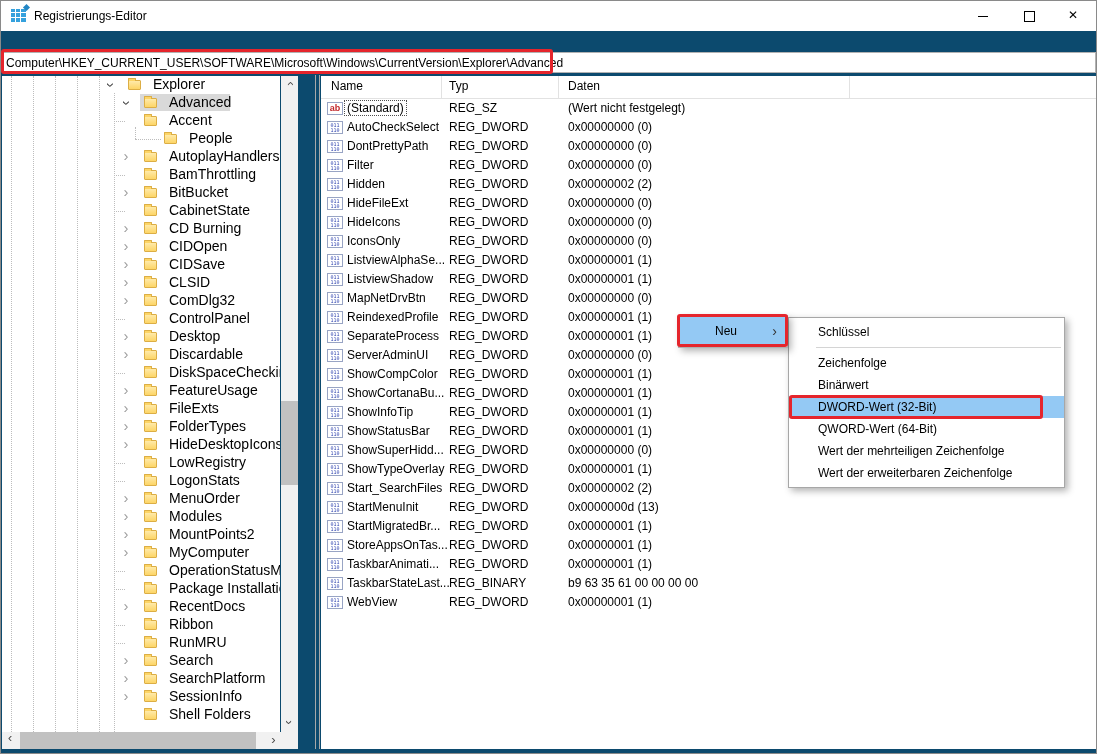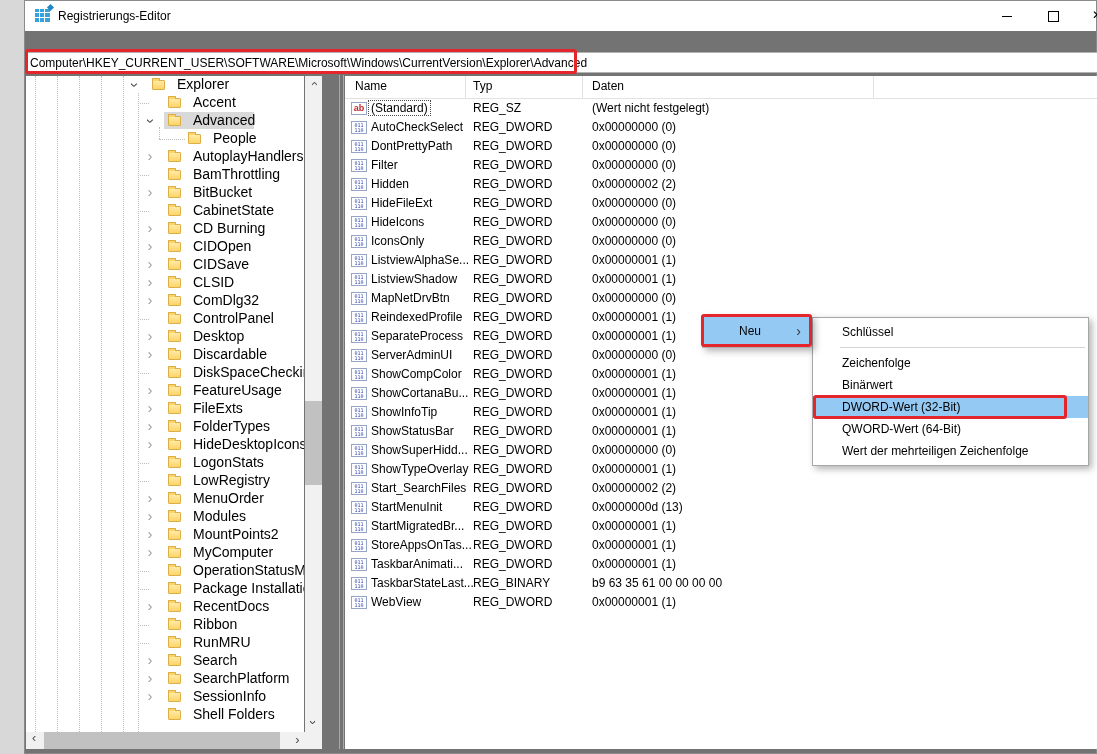--- a/index.html
+++ b/index.html
@@ -1,17 +1,17 @@
 <!DOCTYPE html>
 <html><head>
 <meta charset="utf-8">
 <style>
   html,body{margin:0;padding:0;background:#d8d8d8;}
   body{width:1097px;height:754px;position:relative;font-family:"Liberation Sans","DejaVu Sans",sans-serif;font-size:12px;color:#000;overflow:hidden;}
-  .window{position:absolute;inset:0;background:#737373;border:1px solid #8a8a8a;box-sizing:border-box;margin-left:24px;}
+  .window{position:absolute;inset:0;background:#0c4a6e;border:1px solid #8a8a8a;box-sizing:border-box;}
 
   
   .titlebar{position:absolute;left:0;top:0;right:0;height:30px;background:#fff;}
   .app-icon{position:absolute;left:10px;top:8px;width:15px;height:13px;background-color:#35a1dd;
     background-image:linear-gradient(to right,transparent 4px,#fff 4px,#fff 5px,transparent 5px,transparent 9px,#fff 9px,#fff 10px,transparent 10px),
                      linear-gradient(to bottom,transparent 3px,#fff 3px,#fff 4px,transparent 4px,transparent 8px,#fff 8px,#fff 9px,transparent 9px);}
   .app-icon::after{content:"";position:absolute;right:-3px;top:-4px;width:5px;height:5px;background:#2386c4;transform:rotate(45deg);}
   .title-text{position:absolute;left:33px;top:8px;font-size:12px;}
   .winbtn{position:absolute;top:0;width:46px;height:30px;}
   .winbtn .min{position:absolute;left:18px;top:15px;width:10px;border-top:1px solid #000;}
@@ -119,29 +119,29 @@
         <div class="gline" style="left: 112px; top: 17px; bottom: 0px;"></div>
         <div class="gline" style="left: 133px; top: 51px; height: 12px; bottom: auto;"></div>
       </div>
     <div id="tree-rows">
         <div class="trow">
           <span class="exp open" style="left: 102px;">›</span>
           <span class="folder" style="left: 126px;"></span>
           <span class="tlabel" style="left: 148px;">Explorer</span>
         </div>
         <div class="trow">
-          <div class="stub" style="left: 112px; width: 11px;"></div>
-          <span class="folder" style="left: 142px;"></span>
-          <span class="tlabel" style="left: 164px;">Accent</span>
-        </div>
-        <div class="trow">
           <div class="selbg" style="left: 138px; width: 90px; background: rgb(217, 217, 217);"></div>
           <span class="exp open" style="left: 118px;">›</span>
           <span class="folder" style="left: 142px;"></span>
           <span class="tlabel" style="left: 164px;">Advanced</span>
+        </div>
+        <div class="trow">
+          <div class="stub" style="left: 112px; width: 11px;"></div>
+          <span class="folder" style="left: 142px;"></span>
+          <span class="tlabel" style="left: 164px;">Accent</span>
         </div>
         <div class="trow">
           <div class="stub" style="left: 133px; width: 26px;"></div>
           <span class="folder" style="left: 162px;"></span>
           <span class="tlabel" style="left: 184px;">People</span>
         </div>
         <div class="trow">
           <span class="exp" style="left: 118px;">›</span>
           <span class="folder" style="left: 142px;"></span>
           <span class="tlabel" style="left: 164px;">AutoplayHandlers</span>
@@ -222,26 +222,26 @@
           <span class="tlabel" style="left: 164px;">FolderTypes</span>
         </div>
         <div class="trow">
           <span class="exp" style="left: 118px;">›</span>
           <span class="folder" style="left: 142px;"></span>
           <span class="tlabel" style="left: 164px;">HideDesktopIcons</span>
         </div>
         <div class="trow">
           <div class="stub" style="left: 112px; width: 11px;"></div>
           <span class="folder" style="left: 142px;"></span>
+          <span class="tlabel" style="left: 164px;">LowRegistry</span>
+        </div>
+        <div class="trow">
+          <div class="stub" style="left: 112px; width: 11px;"></div>
+          <span class="folder" style="left: 142px;"></span>
           <span class="tlabel" style="left: 164px;">LogonStats</span>
-        </div>
-        <div class="trow">
-          <div class="stub" style="left: 112px; width: 11px;"></div>
-          <span class="folder" style="left: 142px;"></span>
-          <span class="tlabel" style="left: 164px;">LowRegistry</span>
         </div>
         <div class="trow">
           <span class="exp" style="left: 118px;">›</span>
           <span class="folder" style="left: 142px;"></span>
           <span class="tlabel" style="left: 164px;">MenuOrder</span>
         </div>
         <div class="trow">
           <span class="exp" style="left: 118px;">›</span>
           <span class="folder" style="left: 142px;"></span>
           <span class="tlabel" style="left: 164px;">Modules</span>
@@ -502,19 +502,20 @@
   </div>
 
   <div class="submenu menu-shadow" id="submenu">
       <div class="smi">Schlüssel</div>
       <div class="msep"></div>
       <div class="smi">Zeichenfolge</div>
       <div class="smi">Binärwert</div>
       <div class="smi hl" style="background: rgb(148, 201, 244);">DWORD-Wert (32-Bit)</div>
       <div class="smi">QWORD-Wert (64-Bit)</div>
       <div class="smi">Wert der mehrteiligen Zeichenfolge</div>
+      <div class="smi">Wert der erweiterbaren Zeichenfolge</div>
     </div>
 
   <div class="red-annot annot-address" style="border-color: rgb(229, 37, 44);"></div>
   <div class="red-annot annot-neu" style="border-color: rgb(229, 37, 44);"></div>
   <div class="red-annot annot-dword" style="border-color: rgb(229, 37, 44);"></div>
 
 </div>
 
 </body></html>

